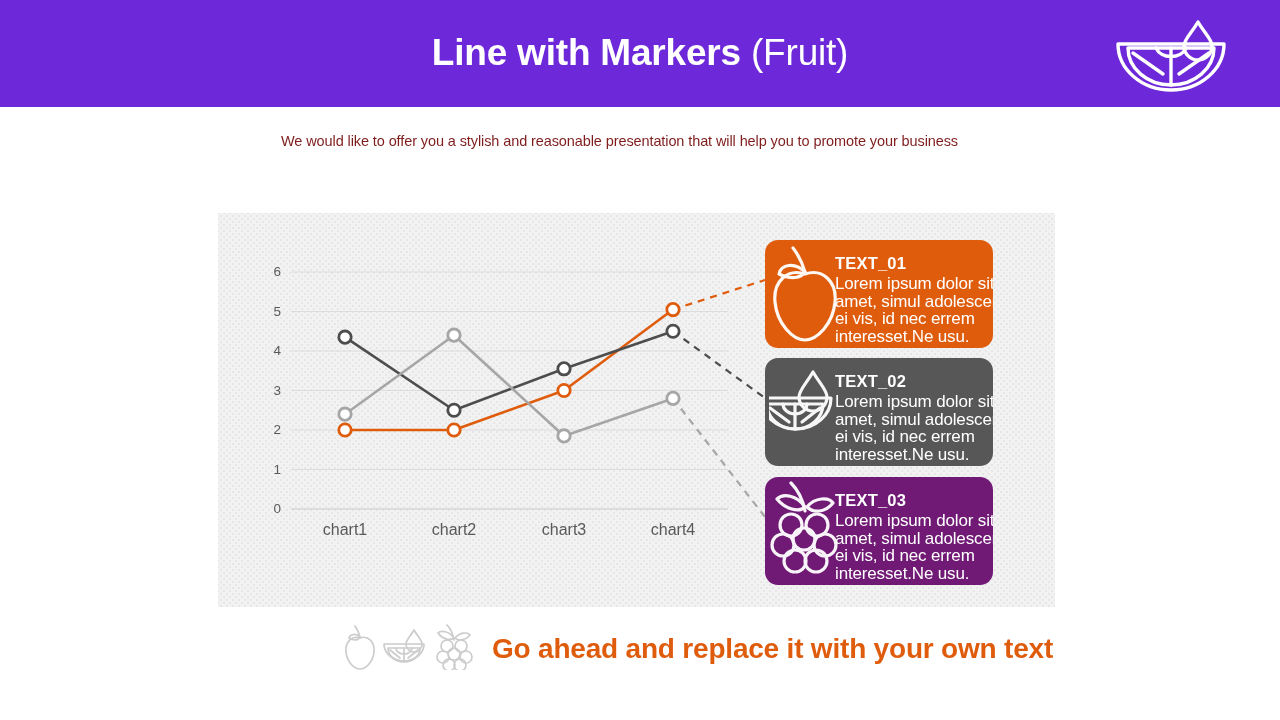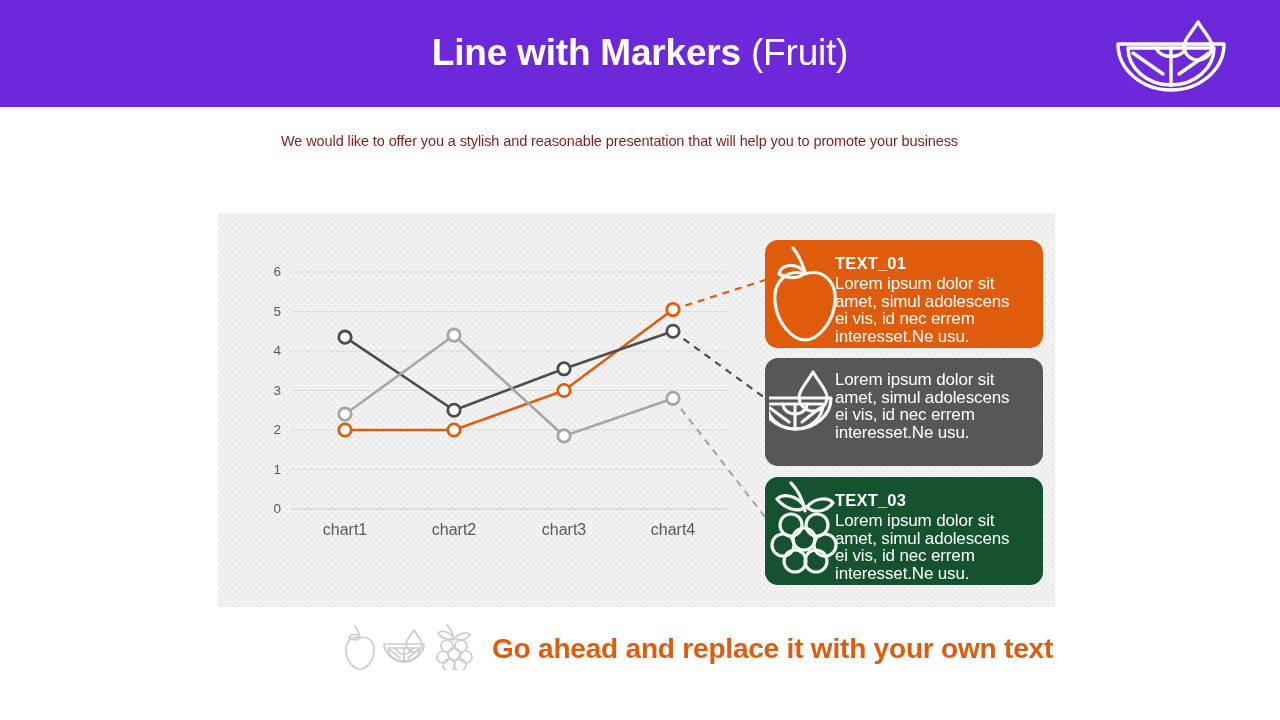--- a/index.html
+++ b/index.html
@@ -87,28 +87,28 @@
     width: 100px;
     text-align: center;
     font-size: 16px;
     color: #595959;
     line-height: 14px;
   }
 
   
   .callout {
     position: absolute;
-    width: 278px;
+    width: 228px;
     height: 108px;
     border-radius: 13px;
     overflow: hidden;
   }
   .callout.c1 { left: 765px; top: 240px; background: #DF5C0C; }
   .callout.c2 { left: 765px; top: 358px; background: #575757; }
-  .callout.c3 { left: 765px; top: 477px; background: #14532d; }
+  .callout.c3 { left: 765px; top: 477px; background: #701a75; }
 
   .callout-icon {
     position: absolute;
     left: 4px; top: 4px;
     width: 72px; height: 100px;
     opacity: 0.95;
   }
   .callout-body {
     position: absolute;
     left: 70px; top: 12px;
@@ -241,20 +241,21 @@
       <path d="M-8 36 H62 A35 31 0 0 1 -8 36 Z"></path>
       <path d="M-2 42 H54 A28 25 0 0 1 -2 42 Z"></path>
       <path d="M26 42 V67"></path>
       <path d="M1 46 L20 60"></path>
       <path d="M51 46 L33 60"></path>
       <path d="M14 42 A12 10 0 0 0 38 42"></path>
       <path d="M44 10 C51 22 58 28 58 35 A14 14 0 0 1 30 35 C30 28 37 22 44 10 Z"></path>
     </g>
   </svg>
   <div class="callout-body">
+    <div class="callout-title">TEXT_02</div>
     <div class="callout-text">Lorem ipsum dolor sit amet, simul adolescens ei vis, id nec errem interesset.Ne usu.</div>
   </div>
 </div>
 
 <div class="callout c3">
   <svg class="callout-icon" viewBox="0 0 72 100">
     <g fill="none" stroke="#ffffff" stroke-width="3.2" stroke-linejoin="round" stroke-linecap="round">
       <path d="M36 30 C34 20 30 10 22 2"></path>
       <path d="M36 26 C28 14 14 12 8 18 C16 28 30 32 36 26 Z"></path>
       <path d="M38 26 C46 16 60 16 64 22 C56 32 44 32 38 26 Z"></path>

